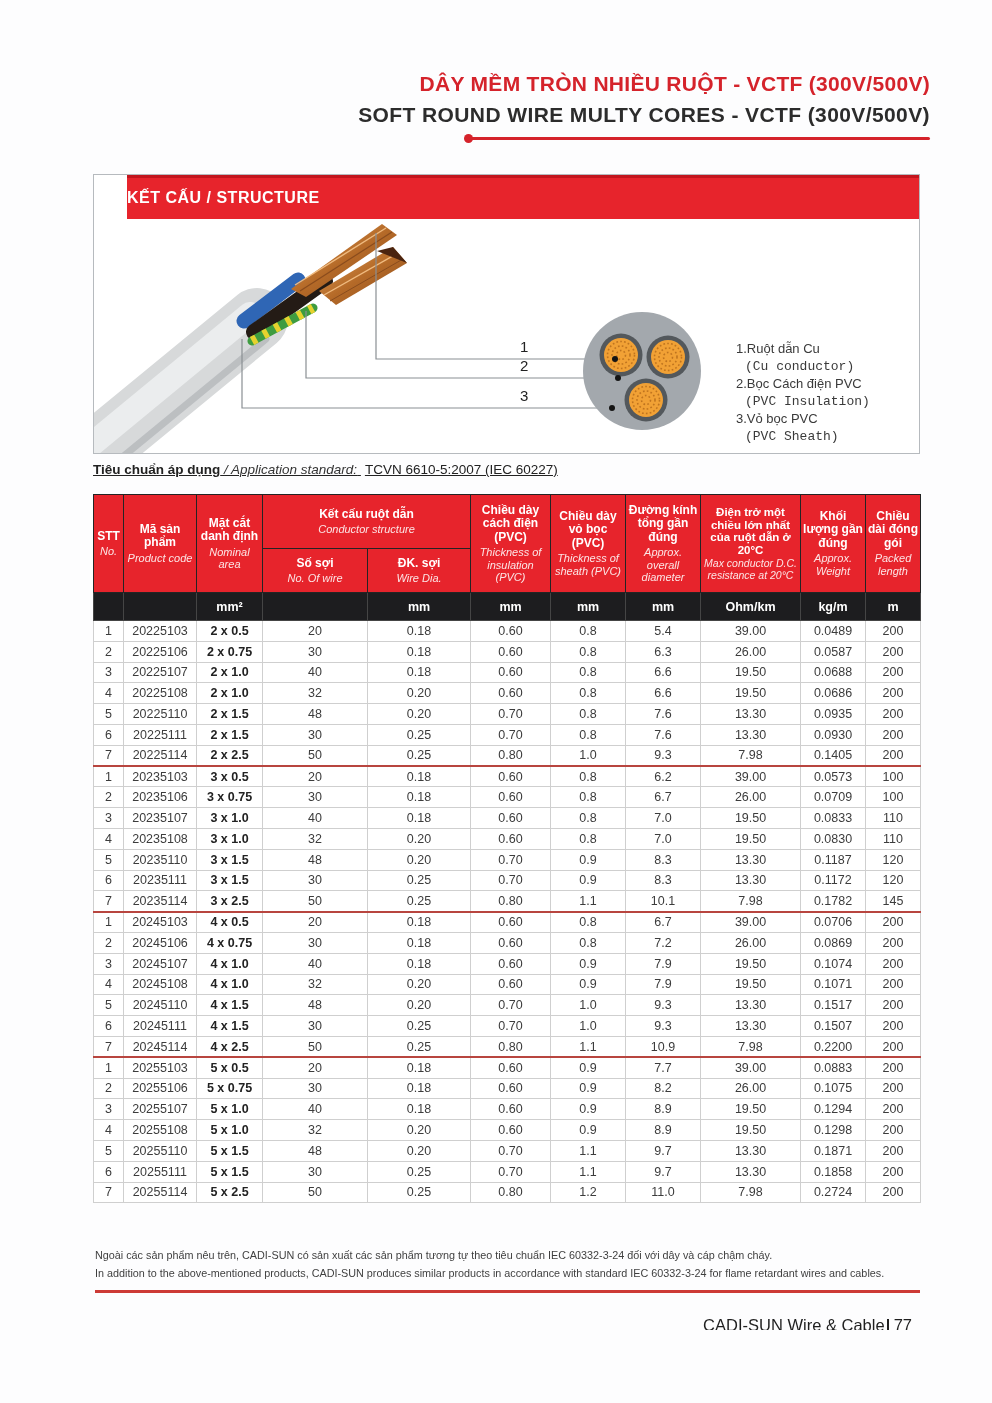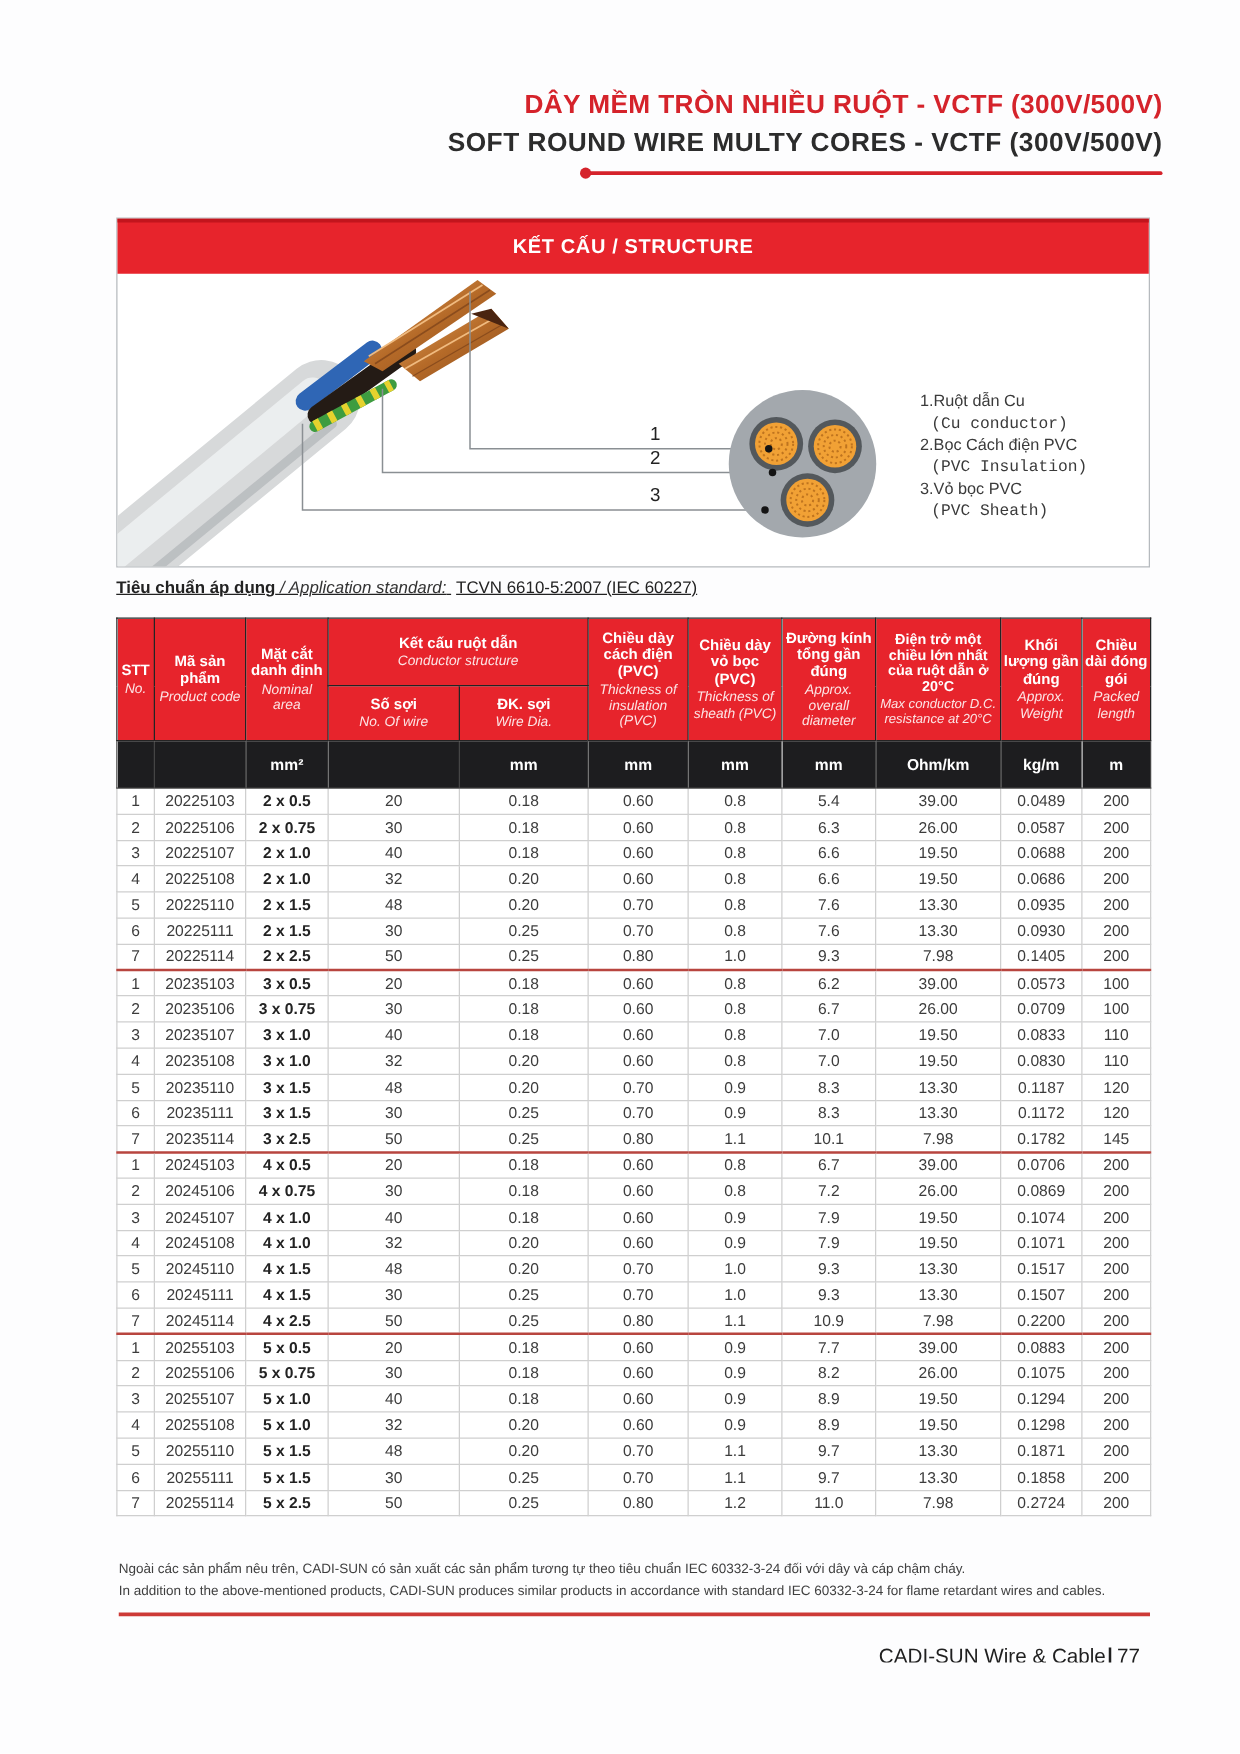--- a/index.html
+++ b/index.html
@@ -27,25 +27,25 @@
     border-radius:50%; background:#d5232b;
   }
   
   .structure-box {
     position:absolute; left:93px; top:174px; width:827px; height:280px;
     background:#fff; border:1px solid #b6babe;
   }
   .structure-band {
     height:44px; background:#e7242c; border-top:3px solid #c2151d;
     color:#fff; font-size:16px; font-weight:bold; letter-spacing:.5px;
-    text-align:center; line-height:40px;
+    text-align:left; line-height:40px;margin-left:33px;
   }
   .structure-body { position:relative; width:100%; height:234px; }
   .structure-body svg { position:absolute; left:0; top:0; }
-  .legend { position:absolute; left:642px; top:93px; font-size:13px; line-height:17.5px; color:#3a3a3a; white-space:nowrap; }
+  .legend { position:absolute; left:642px; top:121px; font-size:13px; line-height:17.5px; color:#3a3a3a; white-space:nowrap; }
   .legend .en { padding-left:9px;font-family:Liberation Mono, monospace; }
   
   .standard-line { position:absolute; left:93px; top:462px; font-size:13.5px; color:#222;text-decoration:underline; }
   .standard-line .lbl { font-weight:bold; }
   .standard-line .lbl-en { font-style:italic; color:#333; }
   .standard-line .val { padding-left:4px; }
   
   .data-table {
     position:absolute; left:93px; top:494px; width:827px;
     border-collapse:collapse; table-layout:fixed;
@@ -55,21 +55,21 @@
     background:#e7242c; color:#fff; border:1px solid #242424;
     vertical-align:middle; text-align:center; padding:2px 1px;
   }
   .h-red .vi { font-weight:bold; font-size:12px; line-height:13.5px; }
   .h-red .en { font-weight:normal; font-style:italic; font-size:11px; line-height:12.5px; color:rgba(255,255,255,.88); margin-top:2px; }
   .h-red .small .vi { font-size:11.5px; line-height:12.5px; }
   .h-red .small .en { font-size:10.5px; line-height:11.5px; }
   tr.h-top { height:54px; }
   tr.h-sub { height:44px; }
   tr.h-units td {
-    height:38px; background:#1d1d1f; color:#fff; font-weight:bold; font-size:12.5px;
+    height:28px; background:#1d1d1f; color:#fff; font-weight:bold; font-size:12.5px;
     text-align:center; border:1px solid #454545; border-top:1px solid #111;
   }
   .data-table tbody td {
     height:20.8px; font-size:12.5px; color:#3c3c3c; text-align:center;
     border:1px solid #cfcfcf; background:#fff;
   }
   .data-table tbody td.b { font-weight:bold; color:#222;margin-left:40px; }
   .data-table tbody tr.group-start td { border-top:2px solid #b8453f; }
   
   .footnotes { position:absolute; left:95px; top:1246px; width:827px; font-size:10.8px; line-height:18px; color:#3f3f3f; }

